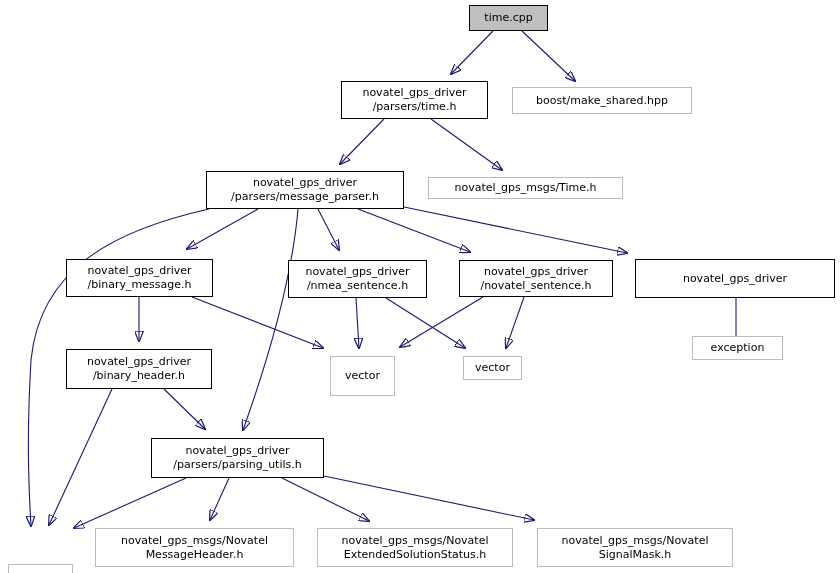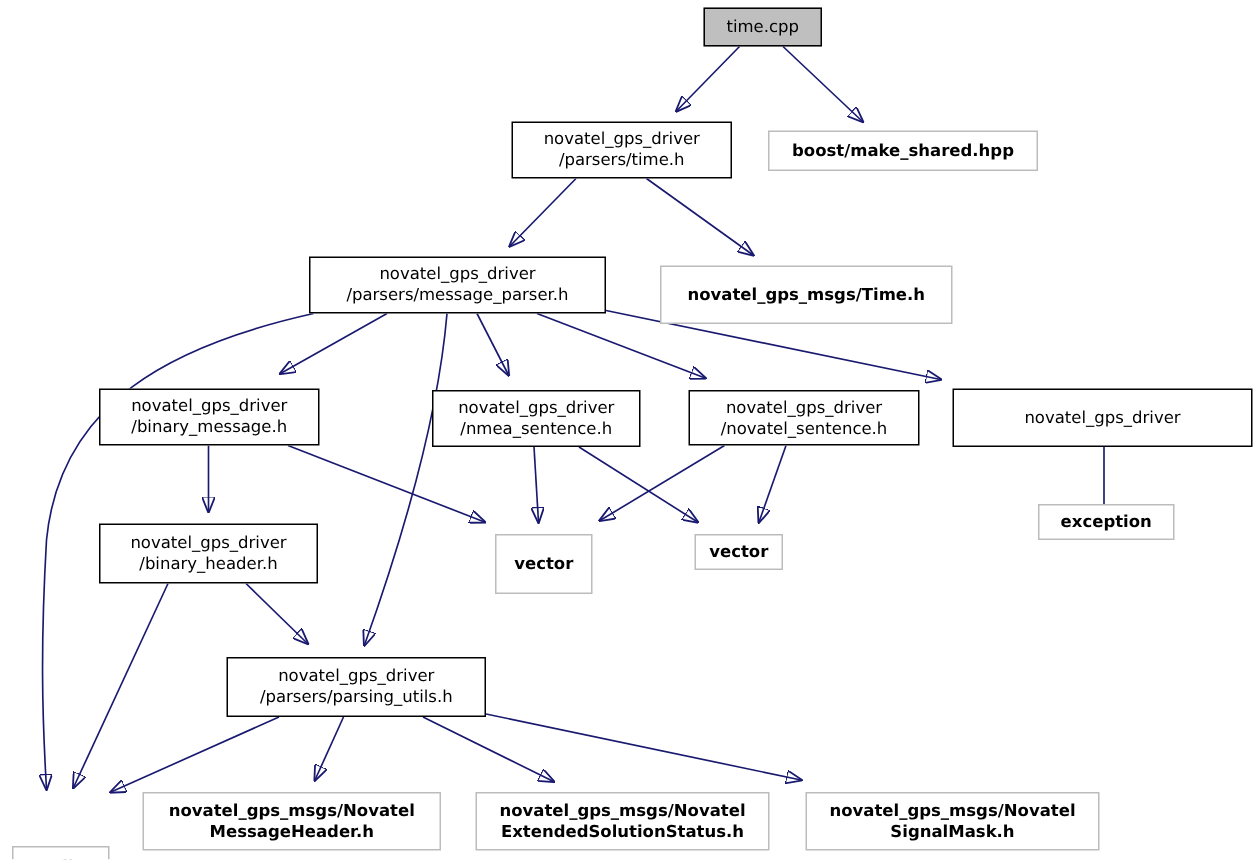--- a/index.html
+++ b/index.html
@@ -19,21 +19,21 @@
     justify-content:center;align-items:center;
     text-align:left;
     background:#fff;
     border:1px solid #000;
     font-size:11px;line-height:1.25;color:#000;
     white-space:nowrap;
     padding:1px 4px;
   }
   .node span{display:block;}
   .node.internal{border-color:var(--internal-border,#000);}
-  .node.external{border-color:var(--external-border,#bcbcbc);font-weight:bold;}
+  .node.external{border-color:var(--external-border,#bcbcbc);}
   .node.focus{background:var(--focus-fill,#bfbfbf);border-color:#000;}
 </style>
 </head>
 <body>
 
 <div class="canvas">
 
   <svg class="edges" viewBox="0 0 840 573" xmlns="http://www.w3.org/2000/svg">
     <defs>
       <marker id="arrow" viewBox="0 0 10 8" refX="9" refY="4" markerWidth="11" markerHeight="9" markerUnits="userSpaceOnUse" orient="auto">
@@ -71,21 +71,21 @@
 
   <div class="node internal" style="left:341px;top:81px;width:147px;height:38px">
     <span>novatel_gps_driver</span>
     <span>/parsers/time.h</span>
   </div>
 
   <div class="node external" style="left:512px;top:87px;width:180px;height:27px">
     <span>boost/make_shared.hpp</span>
   </div>
 
-  <div class="node external" style="left:440px;top:177px;width:195px;height:39px">
+  <div class="node external" style="left:428px;top:177px;width:195px;height:22px">
     <span>novatel_gps_msgs/Time.h</span>
   </div>
 
   <div class="node internal" style="left:206px;top:171px;width:198px;height:38px">
     <span>novatel_gps_driver</span>
     <span>/parsers/message_parser.h</span>
   </div>
 
   <div class="node internal" style="left:66px;top:259px;width:147px;height:38px">
     <span>novatel_gps_driver</span>

